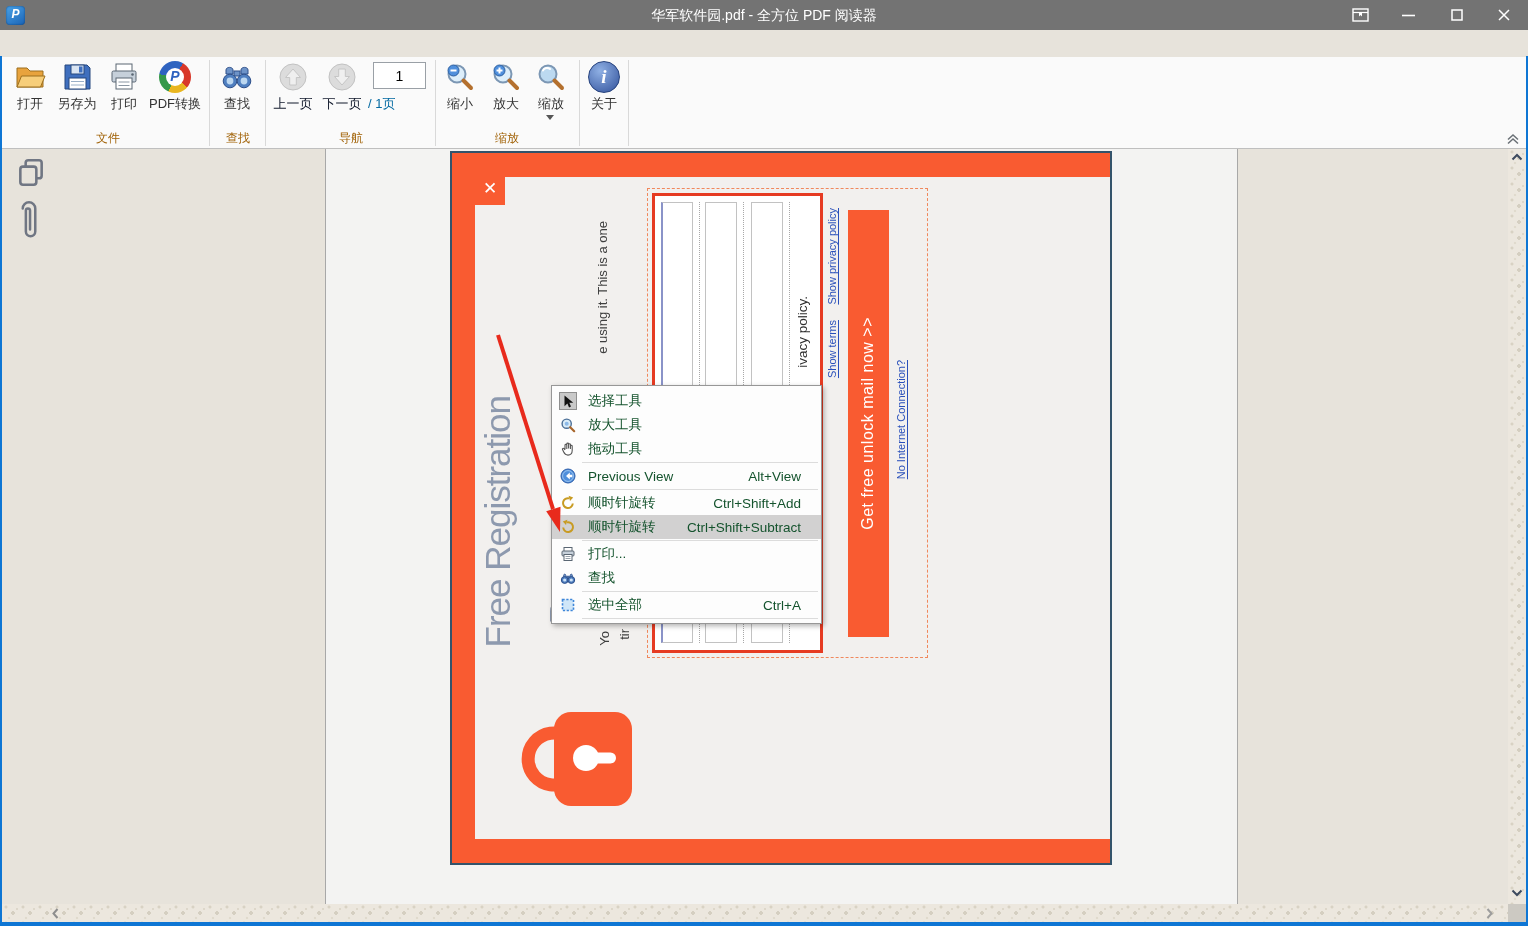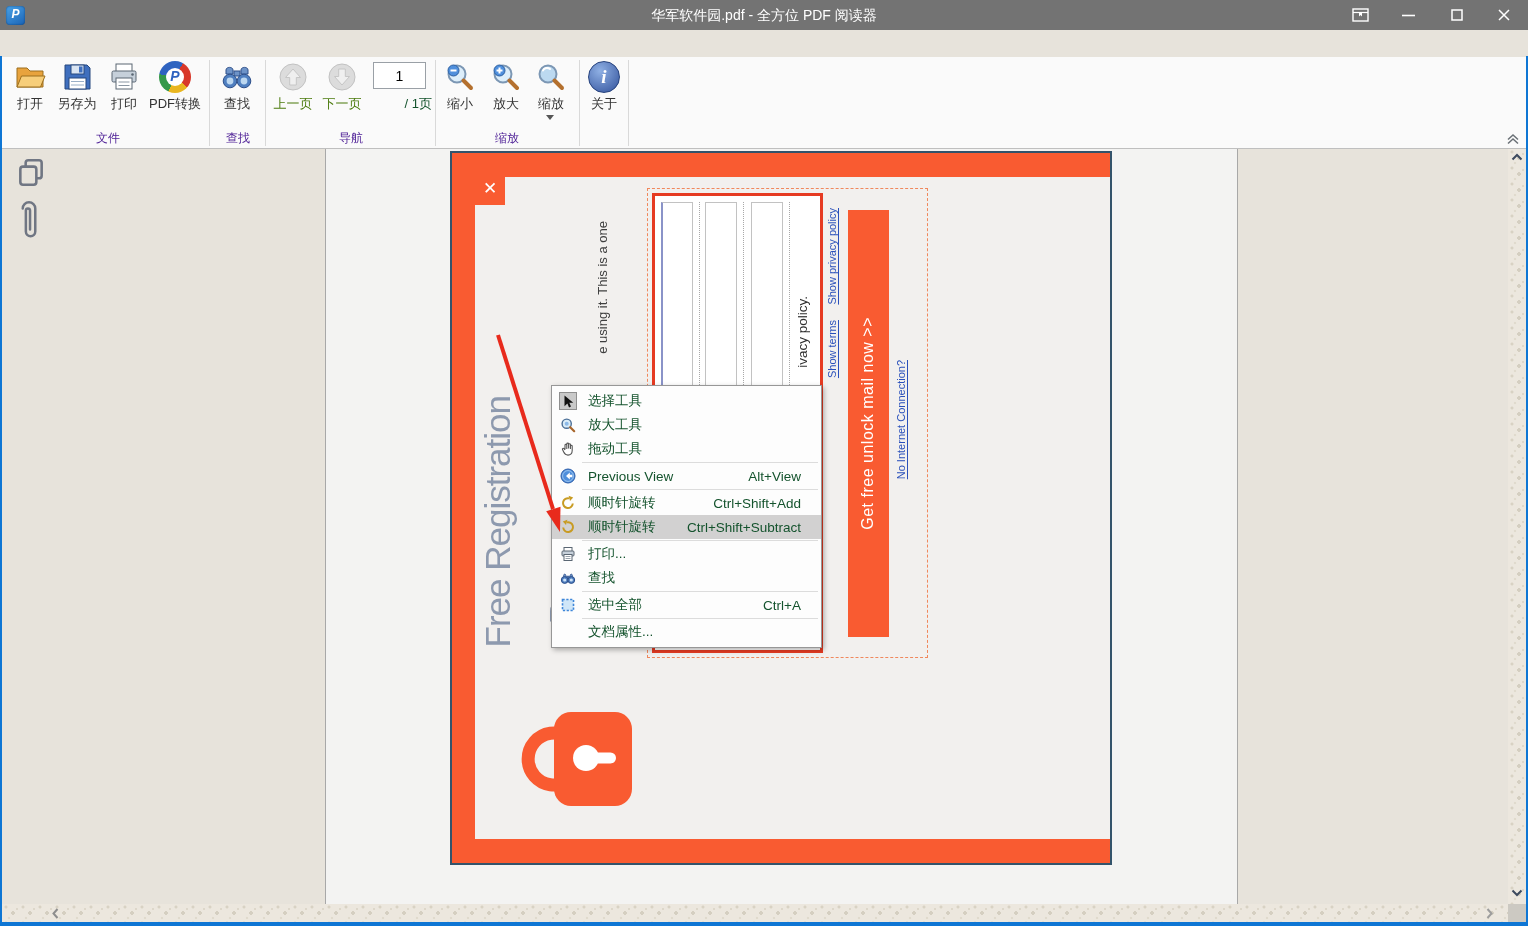--- a/index.html
+++ b/index.html
@@ -22,26 +22,26 @@
   .tab-main { position:absolute; left:6px; top:2px; width:126px; height:25px; background:#f8f8f8;
     color:#222; font-size:13px; text-align:center; line-height:25px; }
   .tab-anno { position:absolute; left:132px; top:2px; width:50px; height:25px; color:#fff; font-size:13px;
     text-align:center; line-height:25px; }
 
   
   .ribbon { position:absolute; left:2px; top:57px; width:1524px; height:92px; background:#fafafa; border-bottom:1px solid #bfbfbf; }
   .rbtn { position:absolute; top:2px; height:74px; text-align:center; cursor:default; }
   .rbtn .ric { display:block; margin:2px auto 0; width:32px; height:32px; }
   .rbtn .rlab { display:block; font-size:13px; color:#333; margin-top:2px; white-space:nowrap; }
-  .rbtn.disabled .rlab { color:#4d7c0f; }
+  .rbtn.disabled .rlab { color:#0f172a; }
   .rsep { position:absolute; top:3px; width:1px; height:86px; background:#d9d9d9; }
-  .rgroup { position:absolute; top:73px; text-align:center; font-size:12px; color:#4c1d95; }
+  .rgroup { position:absolute; top:73px; text-align:center; font-size:12px; color:#a16207; }
   .pageinput { position:absolute; left:371px; top:5px; width:53px; height:27px; border:1px solid #9aa0a6;
     background:#fff; text-align:center; font-size:14px; font-family:inherit; }
-  .pagetotal { position:absolute; left:366px; top:38px; width:64px; text-align:right; font-size:13px; color:#14532d; }
+  .pagetotal { position:absolute; left:366px; top:38px; width:64px; text-align:left; font-size:13px; color:#0369a1; }
   .zoomcaret { position:absolute; left:544px; top:58px; width:0; height:0;
     border:4px solid transparent; border-top:5px solid #555; }
   .chev { position:absolute; left:1502px; top:74px; width:20px; height:15px; }
   .cicon { border-radius:50%; position:relative;
     background:conic-gradient(from 30deg,#d8382a 0 100deg,#e9b61f 100deg 175deg,#35984a 175deg 250deg,#2e63c0 250deg 360deg); }
   .cicon::before { content:""; position:absolute; left:7px; top:7px; width:18px; height:18px; border-radius:50%; background:#fff; }
   .cicon::after { content:"P"; position:absolute; left:0; top:7px; width:100%; text-align:center;
     color:#2e63c0; font-weight:bold; font-size:14px; font-style:italic; }
   .aicon { border-radius:50%; position:relative; background:radial-gradient(circle at 11px 9px,#8fb0e4,#31519b); border:1px solid #27437e; }
   .aicon::after { content:"i"; position:absolute; left:0; top:4px; width:100%; text-align:center;
@@ -427,23 +427,20 @@
           <svg width="16" height="16" viewBox="0 0 16 16">
             <rect x="2.5" y="2.5" width="11" height="11" fill="#cfe6f8" stroke="#3f87d9" stroke-width="1.6" stroke-dasharray="2.2 1.6"></rect>
           </svg>
         </span>
         <span class="mlabel">选中全部</span>
         <span class="mshort">Ctrl+A</span>
       </div>
 
       <div class="msep"></div>
 
-      <div class="mrow">
-        <span class="mlabel">文档属性...</span>
-      </div>
     </div>
 
     <svg class="abs arrow-svg" style="left:468px;top:171px;" width="110" height="225" viewBox="0 0 110 225">
       <line x1="28" y1="15" x2="83" y2="189" stroke="#e82a1c" stroke-width="4"></line>
       <polygon points="90,212 76.2,191.3 90.5,186.7" fill="#e82a1c"></polygon>
     </svg>
   </div>
 
   <div class="vscroll tex">
     <div class="sarrow" style="left:3px;top:3px;width:12px;height:10px;">

